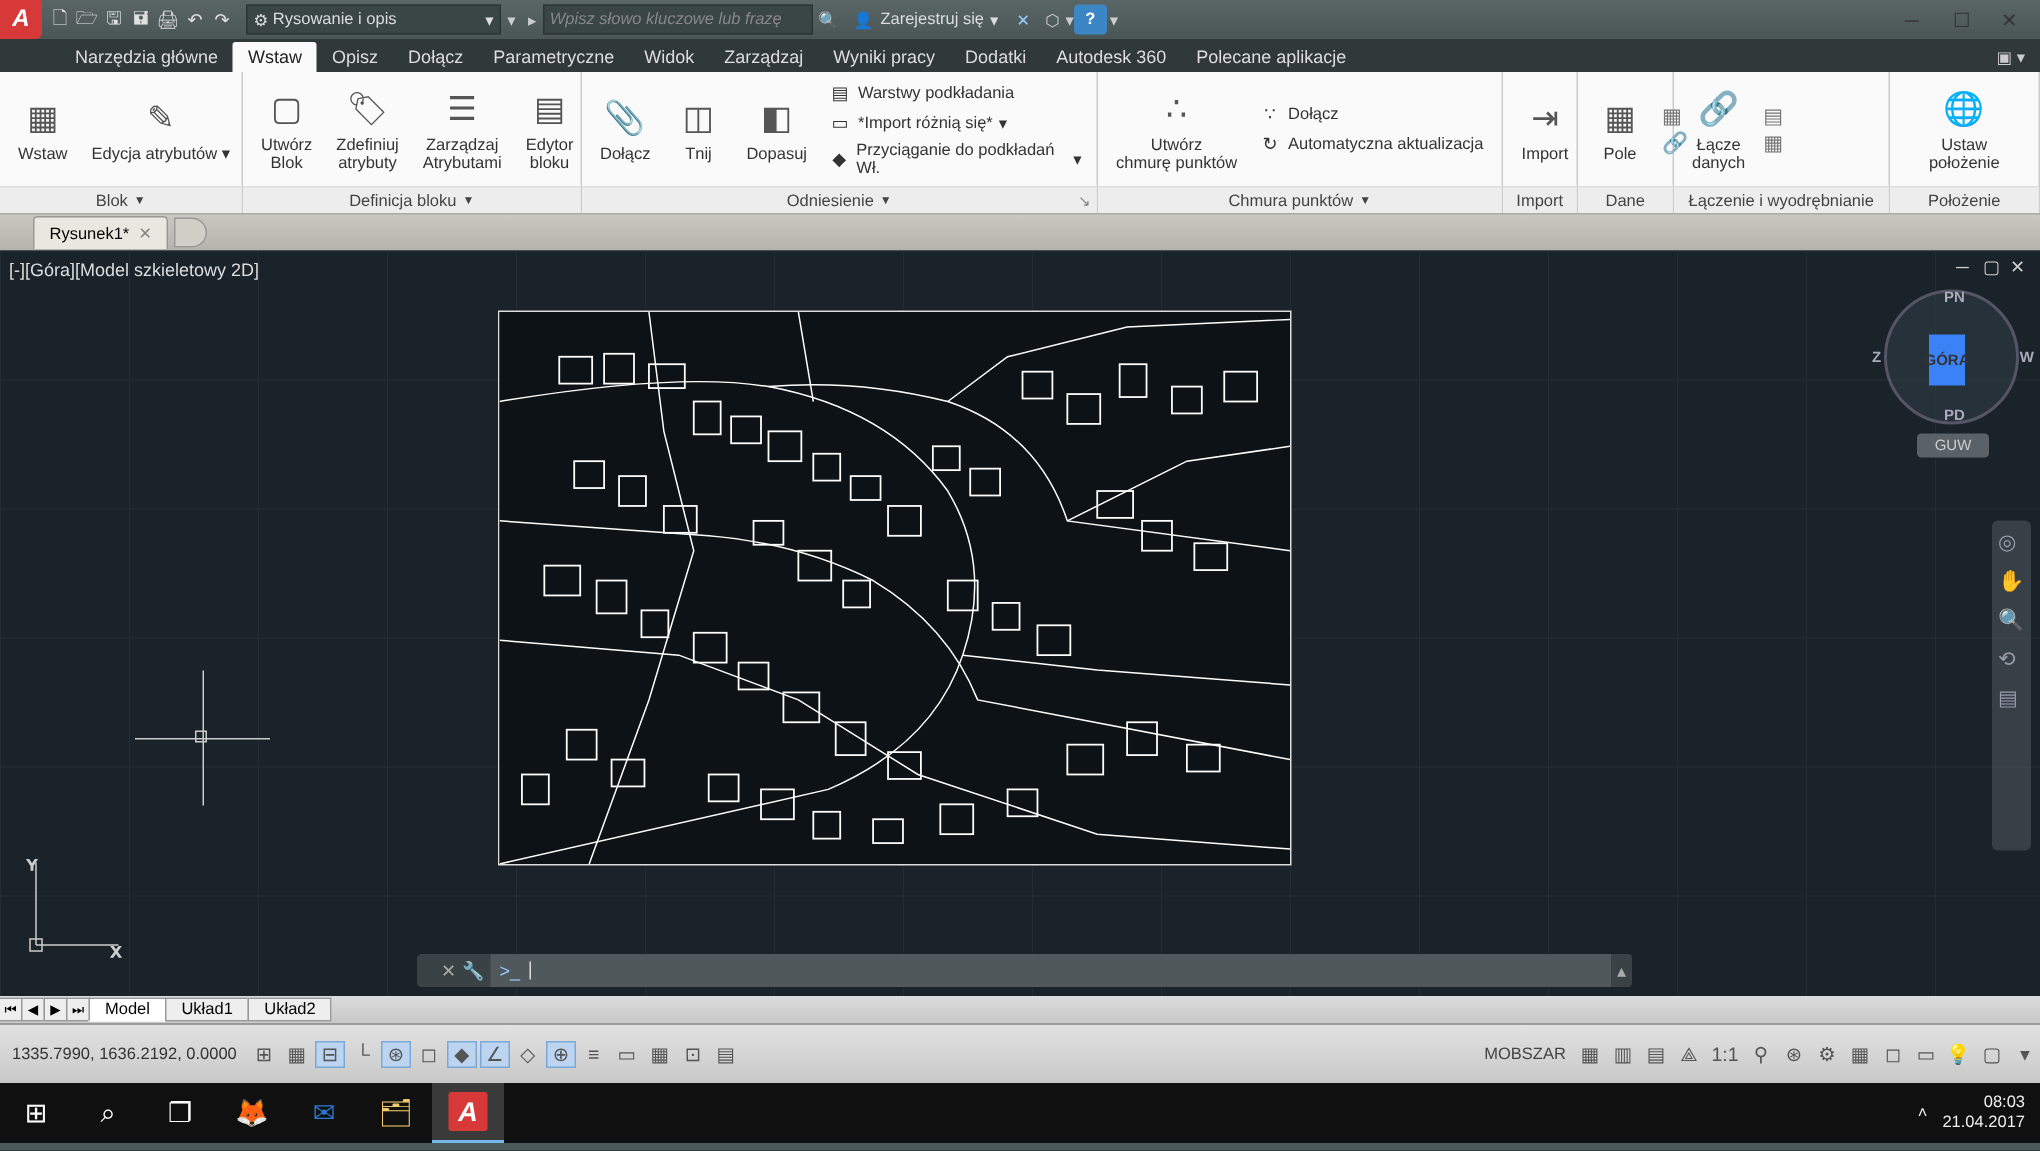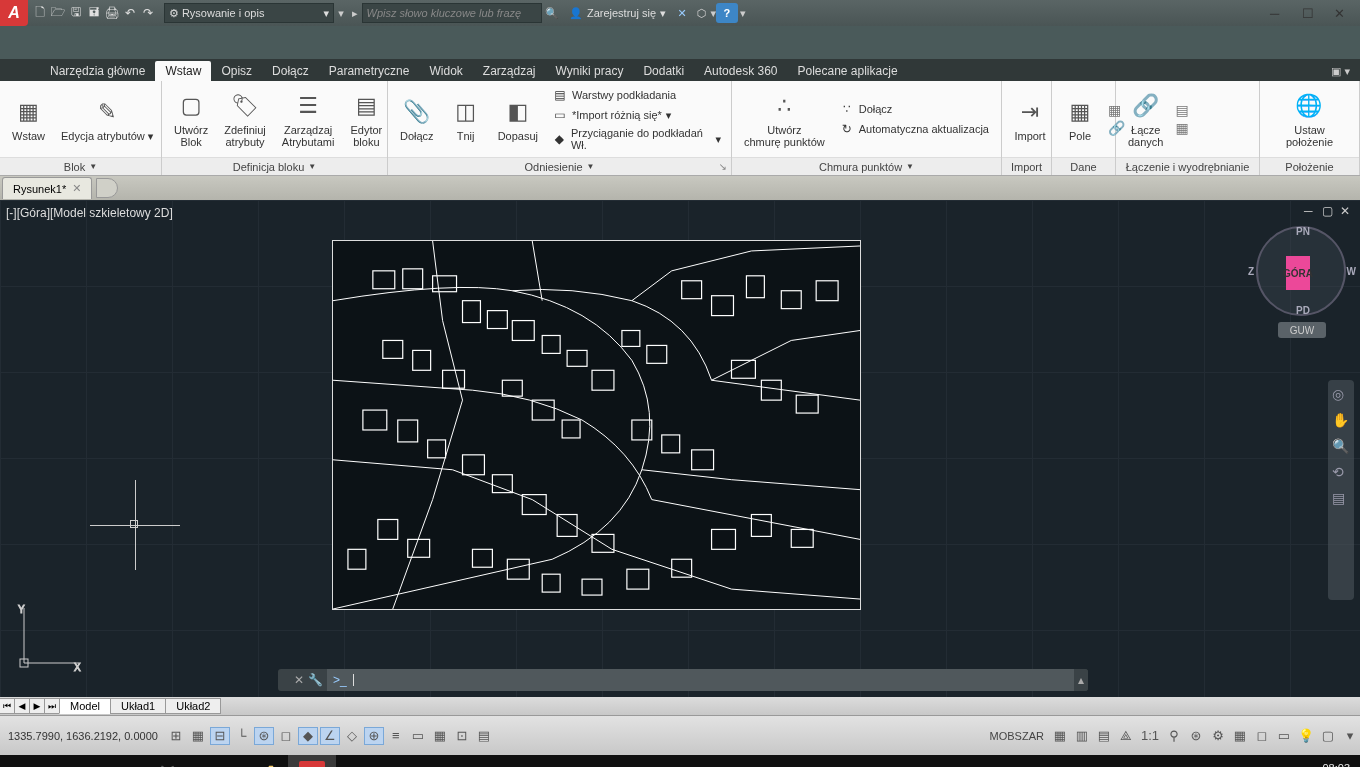--- a/index.html
+++ b/index.html
@@ -13,54 +13,54 @@
 .workspace-sel { background: #3a4545; border: 1px solid #2a3535; height: 20px; width: 170px; display: flex; align-items: center; padding: 0 4px; font-size: 11px; color: #ddd; margin-left: 4px; }
 .workspace-sel .gear { margin-right: 3px; }
 .title-center { flex: 1; text-align: center; color: #eee; }
 .search-box { background: #3a4545; border: 1px solid #2a3535; height: 20px; width: 180px; padding: 0 4px; color: #888; font-style: italic; font-size: 11px; display: flex; align-items: center; }
 .signin { display: flex; align-items: center; gap: 4px; padding: 0 6px; color: #ddd; }
 .help-btn { width: 22px; height: 20px; background: #3d86c6; border-radius: 3px; display: flex; align-items: center; justify-content: center; color: #fff; font-weight: bold; }
 .win-btns { display: flex; gap: 18px; padding: 0 12px; margin-left: auto; }
 .win-btns span { width: 14px; font-size: 13px; color: #333; cursor: pointer; }
 
 
-.ribbon-tabs { height: 22px; background: #303838; display: flex; align-items: end; padding-left: 40px; font-size: 12px; margin-top: 33px; }
+.ribbon-tabs { height: 22px; background: #303838; display: flex; align-items: end; padding-left: 40px; font-size: 12px; }
 .ribbon-tabs .tab { padding: 3px 10px; color: #ddd; cursor: pointer; }
 .ribbon-tabs .tab.active { background: #fafafa; color: #222; border-radius: 2px 2px 0 0; }
 .ribbon-tabs .expand { margin-left: auto; color: #ccc; padding: 3px 10px; font-size: 11px; }
 
 
 .ribbon { height: 95px; background: #fafafa; border-bottom: 1px solid #aaa; display: flex; }
 .panel { border-right: 1px solid #ccc; display: flex; flex-direction: column; }
 .panel-body { flex: 1; display: flex; align-items: center; padding: 2px 8px; gap: 8px; }
 .panel-title { height: 18px; background: #ededed; font-size: 11px; color: #444; display: flex; align-items: center; justify-content: center; border-top: 1px solid #ddd; position: relative; }
 .panel-title .arrow { margin-left: 4px; font-size: 8px; }
 .panel-title .launcher { position: absolute; right: 4px; font-size: 10px; color: #888; }
 .big-btn { display: flex; flex-direction: column; align-items: center; gap: 2px; cursor: pointer; padding: 2px 4px; }
 .big-btn .icon { width: 32px; height: 32px; display: flex; align-items: center; justify-content: center; font-size: 22px; color: #555; }
 .big-btn .lbl { font-size: 11px; color: #333; text-align: center; line-height: 1.1; white-space: nowrap; }
 .small-row { display: flex; align-items: center; gap: 4px; font-size: 11px; color: #333; cursor: pointer; padding: 1px 2px; }
 .small-row .ico { width: 16px; height: 16px; display: inline-flex; align-items: center; justify-content: center; font-size: 12px; }
 .stack { display: flex; flex-direction: column; gap: 2px; }
 
 
-.filetabs { height: 24px; background: linear-gradient(#c8c8c0,#b4b4ac); display: flex; align-items: center; padding-left: 2px; }
+.filetabs { height: 24px; background: linear-gradient(#c8c8c0,#b4b4ac); display: flex; align-items: center; padding-left: 22px; }
 .filetab { background: #e8e8e0; border: 1px solid #999; border-bottom: none; height: 22px; padding: 0 10px; font-size: 11px; display: flex; align-items: center; gap: 6px; border-radius: 3px 3px 0 0; }
 .filetab .close { color: #888; cursor: pointer; }
 .addtab { width: 22px; height: 20px; margin-left: 4px; background: #d0d0c8; border: 1px solid #999; border-radius: 0 10px 10px 0; cursor: pointer; }
 
 
 .workarea { position: relative; background: #1a232a; height: 515px; overflow: hidden; }
 .workarea .grid { position: absolute; inset: 0; background-image: linear-gradient(#232c34 1px, transparent 1px), linear-gradient(90deg, #232c34 1px, transparent 1px); background-size: 86px 86px; }
 .view-label { position: absolute; top: 6px; left: 6px; color: #ddd; font-size: 12px; }
 .view-ctrl { position: absolute; top: 4px; right: 6px; display: flex; gap: 4px; }
 .view-ctrl span { width: 14px; height: 14px; font-size: 12px; color: #ccc; cursor: pointer; }
 .viewcube { position: absolute; right: 14px; top: 26px; width: 90px; height: 120px; }
 .viewcube .ring { width: 90px; height: 90px; border: 2px solid #556; border-radius: 50%; position: relative; background: rgba(60,70,80,.4); }
-.viewcube .face { position: absolute; top: 28px; left: 28px; width: 24px; height: 34px; background: #ec4899; display: flex; align-items: center; justify-content: center; font-size: 10px; font-weight: bold; color: #333; }
+.viewcube .face { position: absolute; top: 28px; left: 28px; width: 24px; height: 34px; background: #3b82f6; display: flex; align-items: center; justify-content: center; font-size: 10px; font-weight: bold; color: #333; }
 .viewcube .dir { position: absolute; font-size: 10px; color: #aab; font-weight: bold; }
 .viewcube .guw { margin-top: 6px; width: 48px; height: 16px; background: #5a6268; border-radius: 3px; font-size: 10px; color: #ccc; display: flex; align-items: center; justify-content: center; margin-left: 22px; }
 .navbar { position: absolute; right: 6px; top: 180px; width: 26px; height: 220px; background: rgba(80,90,95,.55); border-radius: 4px; display: flex; flex-direction: column; align-items: center; padding: 6px 0; gap: 8px; }
 .navbar span { width: 18px; height: 18px; color: #99a; font-size: 14px; cursor: pointer; }
 
 .drawing-frame { position: absolute; left: 332px; top: 40px; width: 529px; height: 370px; border: 1px solid #ddd; }
 .drawing-frame svg { width: 100%; height: 100%; background: #0c1216; }
 
 .crosshair { position: absolute; left: 90px; top: 280px; width: 90px; height: 90px; pointer-events: none; }
 .crosshair::before, .crosshair::after { content: ""; position: absolute; background: #ccc; }

